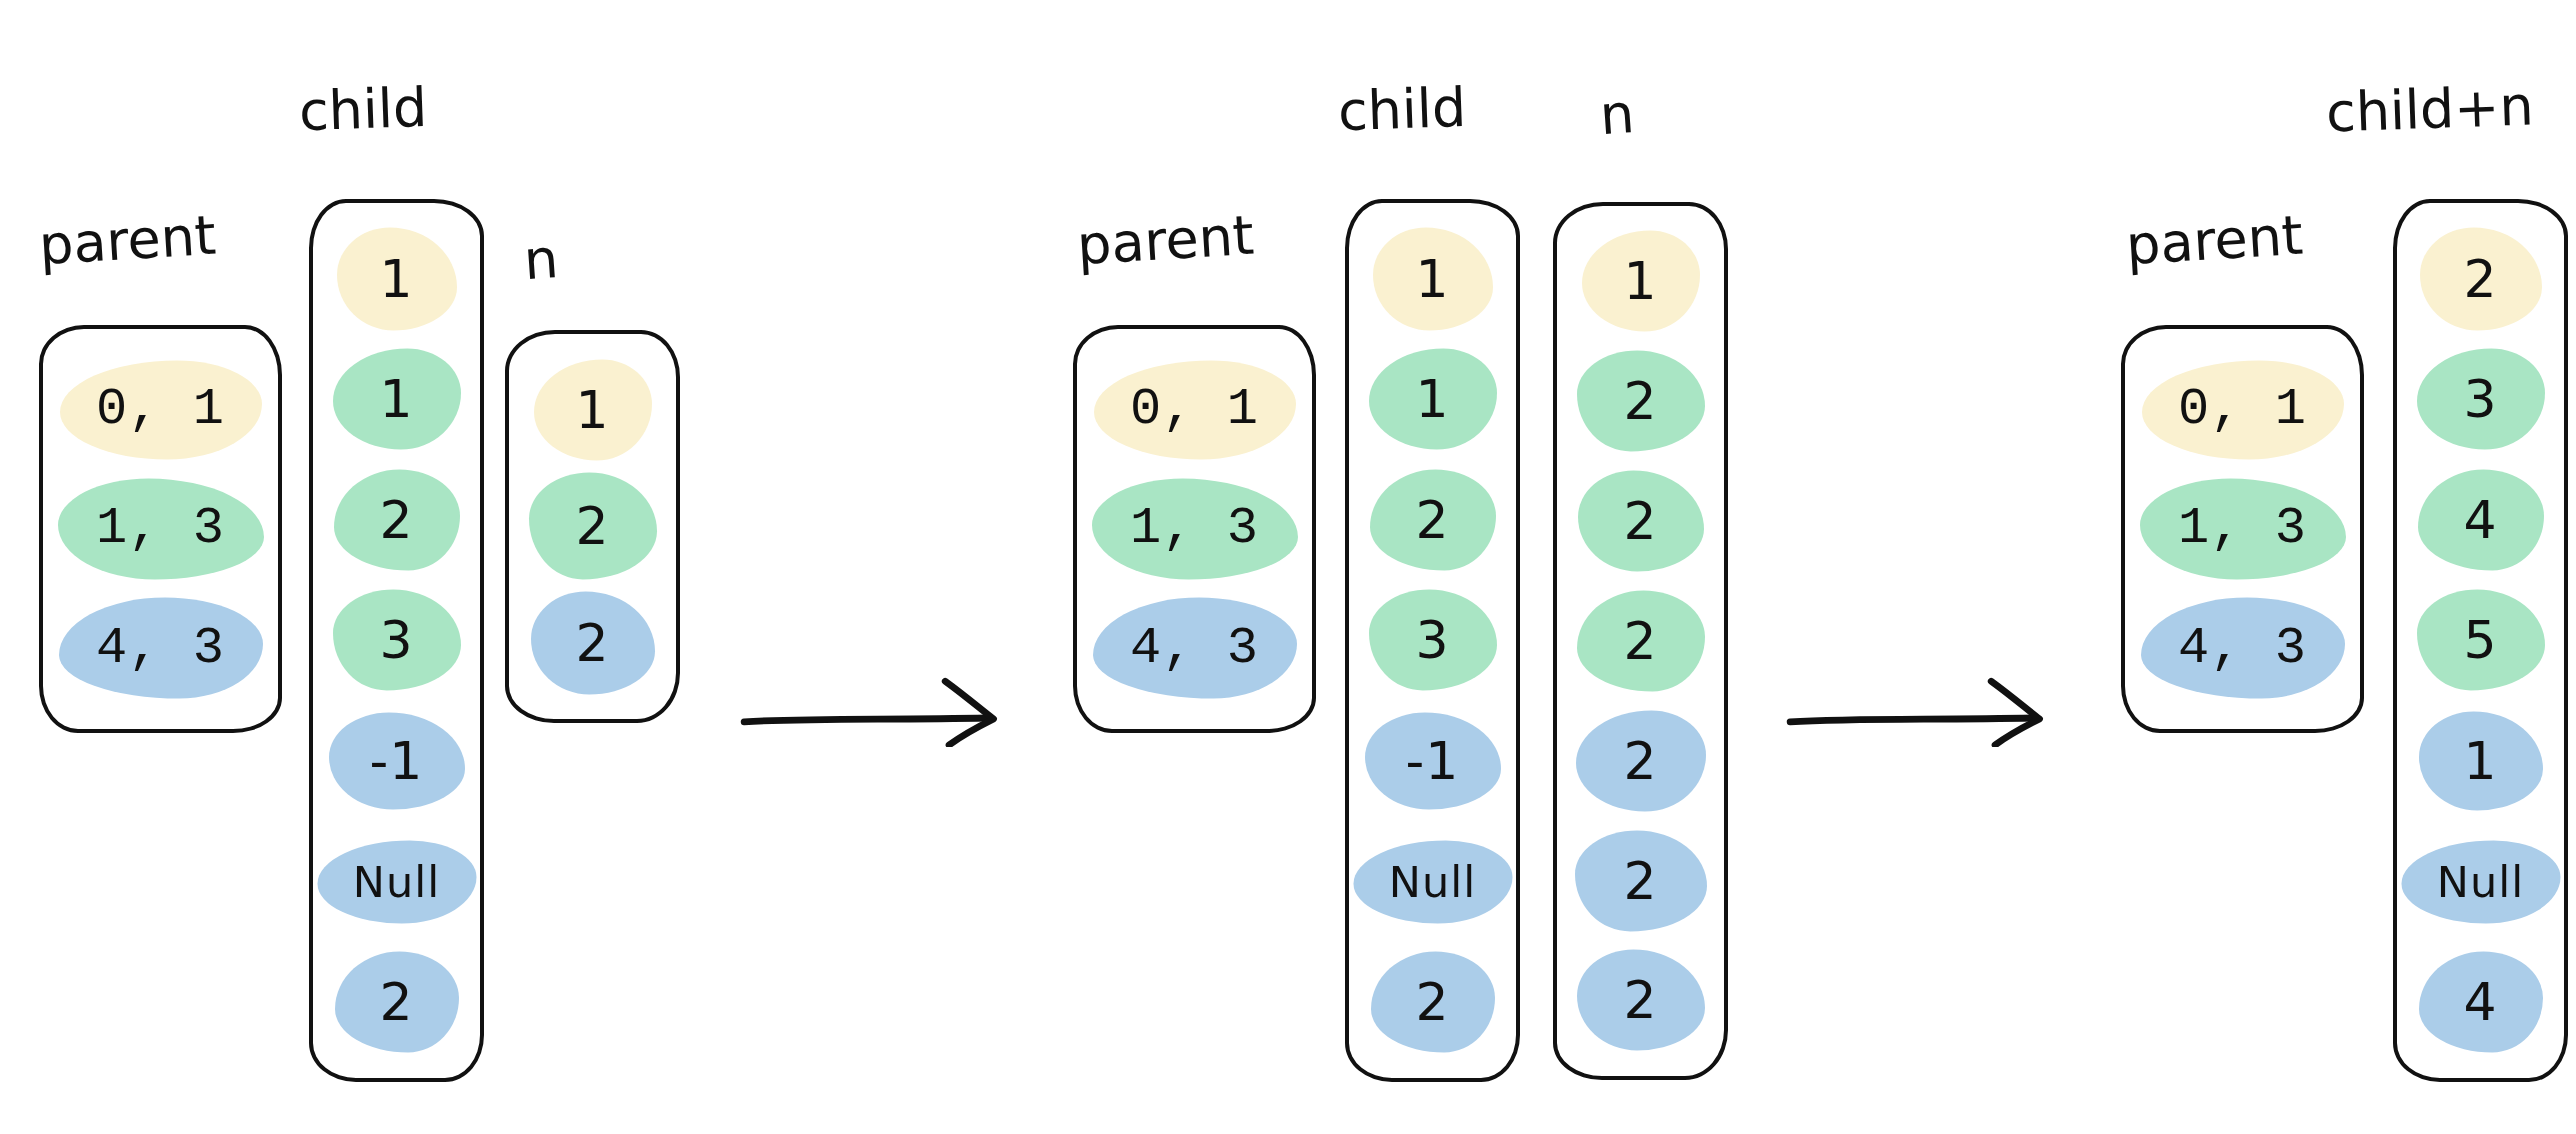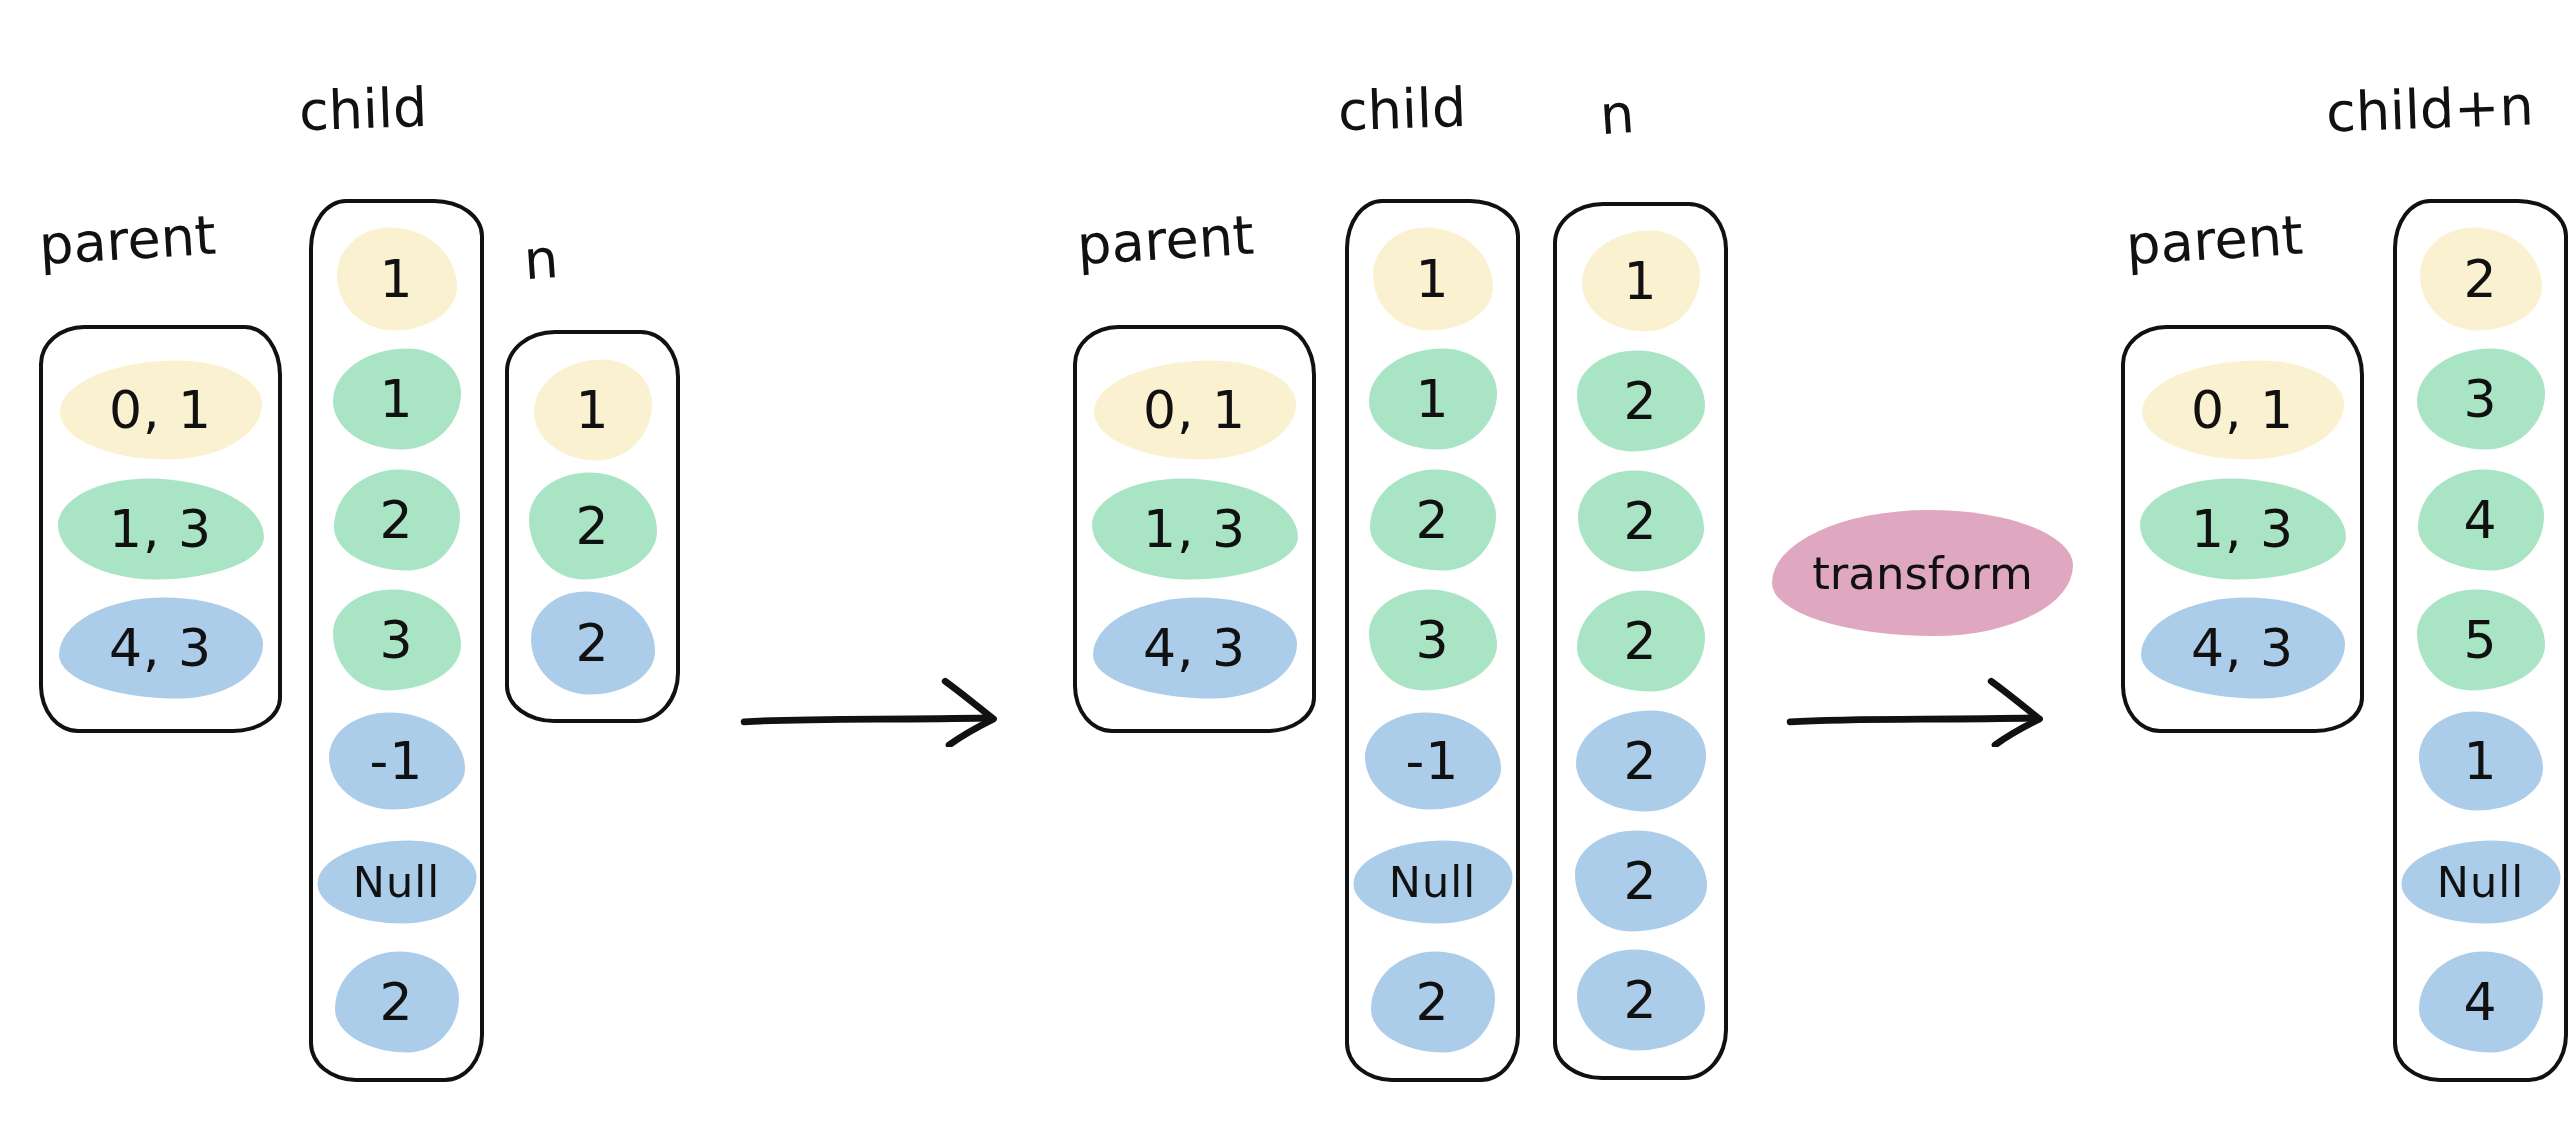--- a/index.html
+++ b/index.html
@@ -21,21 +21,21 @@
   
   .col {
     position: absolute;
     box-sizing: border-box;
     border: 4.9px solid #111111;
     background: #ffffff;
     display: flex;
     flex-direction: column;
     align-items: center;
   }
-  .col.wobble-a { border-radius: 45px 37px 49px 39px / 39px 50px 35px 47px; }
+  .col.wobble-a { border-radius: 45px 37px 49px 39px / 39px 50px 35px 47px; font-family: Liberation Mono, monospace; }
   .col.wobble-b { border-radius: 37px 50px 39px 47px / 49px 37px 47px 39px; }
   .col.wobble-c { border-radius: 50px 39px 43px 49px / 41px 47px 50px 37px; }
 
   
   .cell {
     position: relative;
     width: 100%;
     display: flex;
     align-items: center;
     justify-content: center;
@@ -248,24 +248,20 @@
     <div class="cell" style="height:109px;">
       <span class="blob blue bshape-4" style="width:132px;height:101px;"></span>
       <span class="txt">2</span>
     </div>
     <div class="cell" style="height:109px;">
       <span class="blob blue bshape-2" style="width:128px;height:101px;"></span>
       <span class="txt">2</span>
     </div>
   </div>
 
-  <div class="op" style="left:1772px; top:510px; width:301px; height:126px;">
-    <span class="opblob"></span>
-    <span class="optxt">transform</span>
-  </div>
 
   <svg class="arrow" style="left:1784px; top:660px;" width="281" height="87" viewBox="0 0 290 90">
     <path d="M6 64 C70 60, 150 62, 258 60" stroke="#111111" stroke-width="7" fill="none" stroke-linecap="round"></path>
     <path d="M214 22 C236 38, 252 52, 264 61 C250 68, 234 76, 218 88" stroke="#111111" stroke-width="7" fill="none" stroke-linecap="round" stroke-linejoin="round"></path>
   </svg>
 
   <div class="caption" style="left:2126px; top:209px; transform:rotate(-3.5deg);">parent</div>
 
   <div class="col wobble-a" style="left:2121px; top:325px; width:243px; height:408px; padding:21.4px 0; justify-content:space-around;">
     <div class="cell" style="height:107px;">

